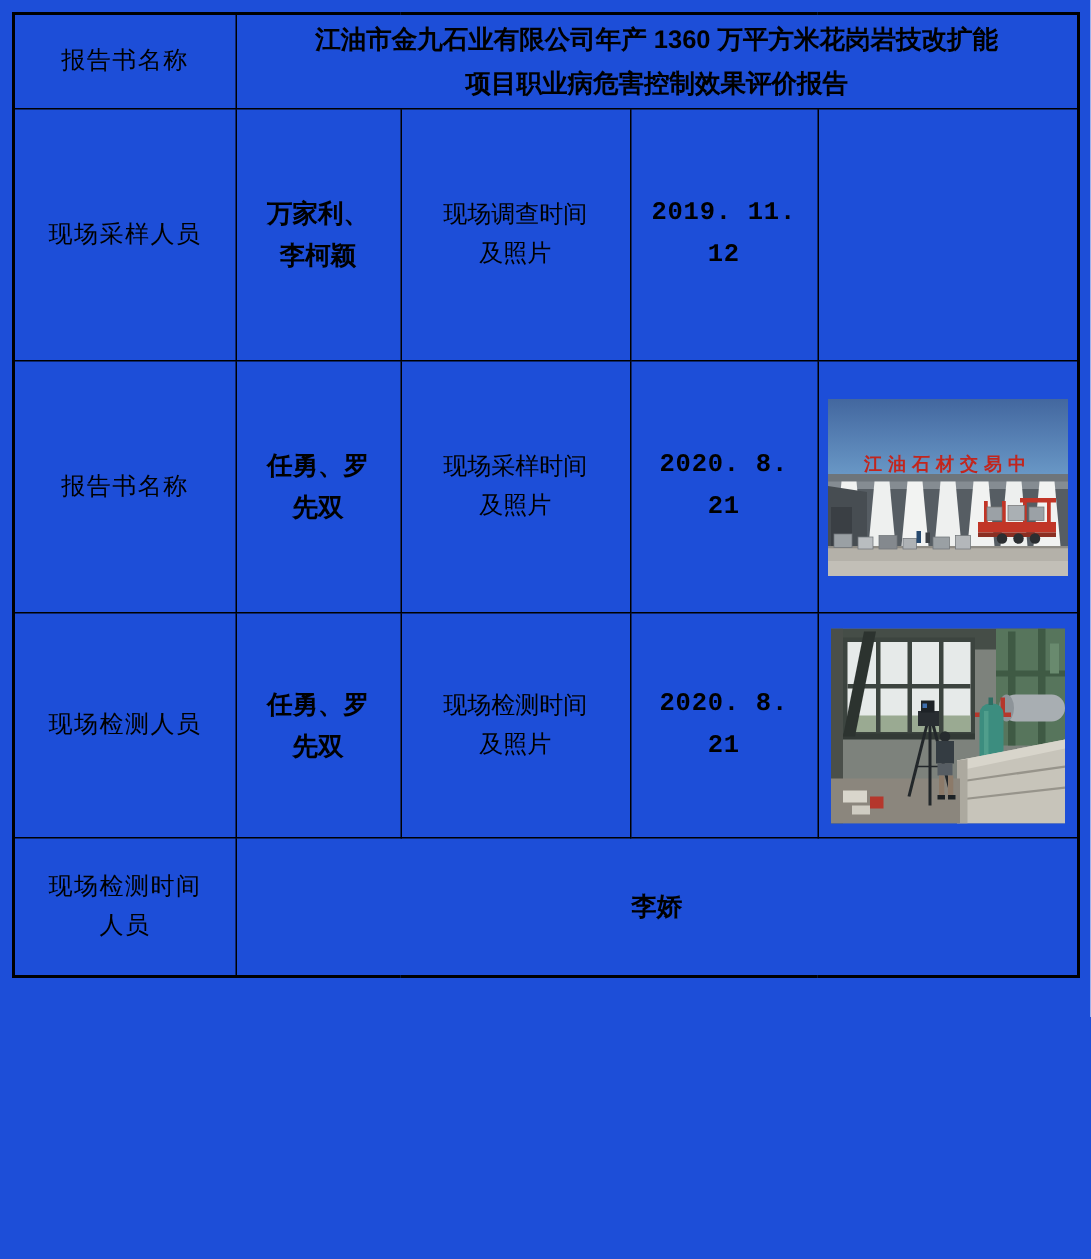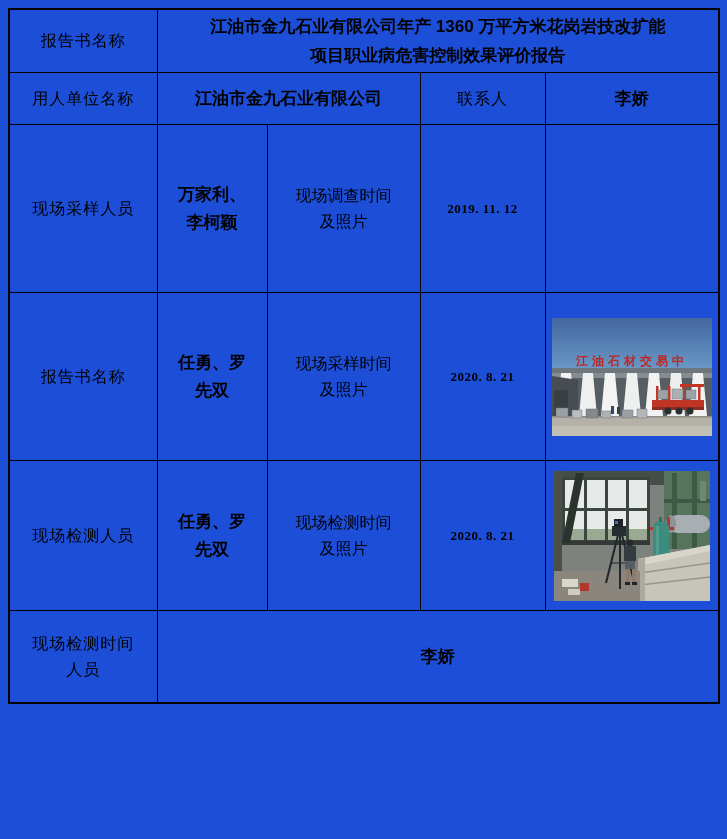--- a/index.html
+++ b/index.html
@@ -44,22 +44,22 @@
   .label { letter-spacing: 1px; }
   .bold {
     font-weight: 700;
     font-family: "Liberation Sans", "DejaVu Sans", sans-serif;
     font-size: 17px;
     margin-left: 40px;
   }
   .title-cell { font-size: 17px; line-height: 1.72; }
   .date-cell {
     font-weight: 700;
-    font-family: Liberation Serif, serif;
-    font-size: 13px;
+    font-family: Liberation Mono, monospace;
+    font-size: 17px;
     letter-spacing: 0.5px;
   }
   .photo-cell { padding: 0; }
   .photo-cell svg { display: block; margin: 0 auto; }
 </style>
 </head>
 <body>
 
 <div class="page">
   <table class="report">
@@ -73,26 +73,20 @@
     <tbody>
 
       <tr class="r1">
         <td class="label">报告书名称</td>
         <td class="bold title-cell" colspan="4">
           <div>江油市金九石业有限公司年产 1360 万平方米花岗岩技改扩能</div>
           <div>项目职业病危害控制效果评价报告</div>
         </td>
       </tr>
 
-      <tr class="r2">
-        <td class="label">用人单位名称</td>
-        <td class="bold" colspan="2">江油市金九石业有限公司</td>
-        <td class="label">联系人</td>
-        <td class="bold">李娇</td>
-      </tr>
 
 
 
       <tr class="r5">
         <td class="label">现场采样人员</td>
         <td class="bold">
           <div>万家利、</div>
           <div>李柯颖</div>
         </td>
         <td>

